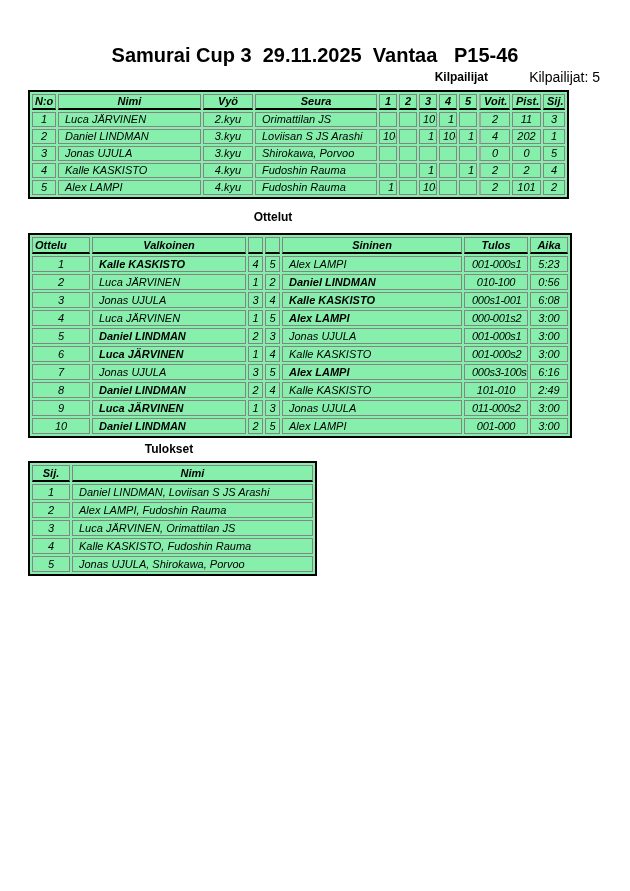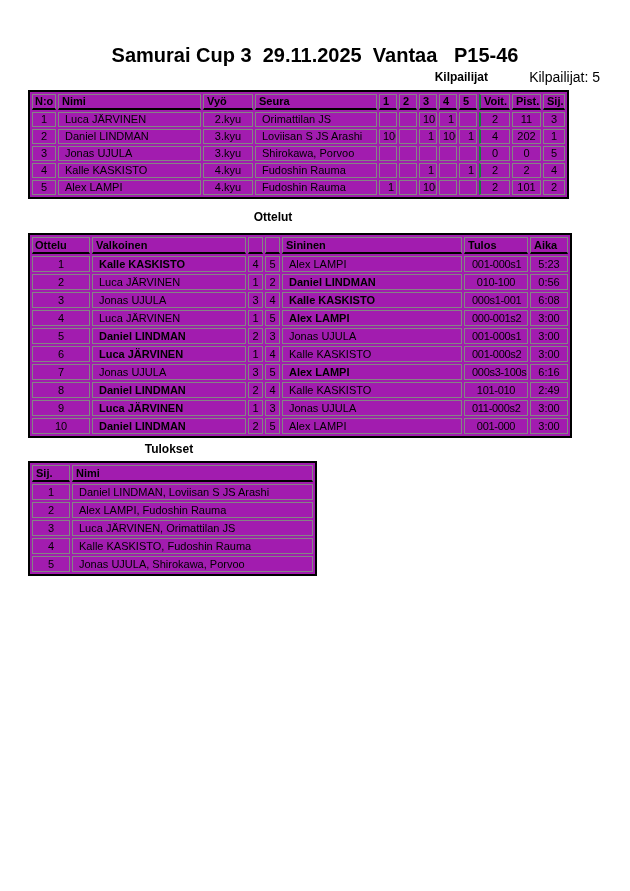--- a/index.html
+++ b/index.html
@@ -18,39 +18,39 @@
   .st3{top:442px;left:28px;width:282px;text-align:center;}
   .count-label{position:absolute;top:69px;right:30px;font-size:14px;}
 
   .twrap{position:absolute;}
   .w1{left:28px;top:90px;}
   .w2{left:28px;top:233px;}
   .w3{left:28px;top:461px;}
 
   table{
     border-collapse:separate;border-spacing:2px;table-layout:fixed;
-    border:2px solid #000;background:#a21caf;
+    border:2px solid #000;background:#86efac;font-style:italic;
   }
   .t1{width:537px;}
   .t2{width:540px;}
   .t3{width:285px;}
   th,td{
     border:1px solid #848484;font-size:11px;padding:0 3px;
     overflow:hidden;white-space:nowrap;font-weight:normal;
   }
-  th{font-weight:bold;border-bottom:2px solid #000;text-align:left;}
+  th{font-weight:bold;border-bottom:2px solid #000;text-align:center;}
   .t1 th,.t1 td{height:13px;line-height:13px;}
   .t2 th,.t2 td{height:14px;line-height:14px;}
   .t3 th,.t3 td{height:14px;line-height:14px;}
 
   .c{text-align:center;}
   .l{text-align:left;padding-left:6px;}
   .hl{text-align:left;padding-left:2px;}
   .r{text-align:right;padding-right:2px;}
-  .grp{border-left:2px solid #15803d;}
+  .grp{border-left:2px solid #a3a3a3;}
   .bold{font-weight:bold;}
   .tulos{text-align:center;padding:0 7px;letter-spacing:-0.3px;}
 </style>
 </head>
 <body>
 
 <div class="doc-title">Samurai Cup 3  29.11.2025  Vantaa   P15-46</div>
 <div class="section-title st1">Kilpailijat</div>
 <div class="count-label">Kilpailijat: 5</div>
 

